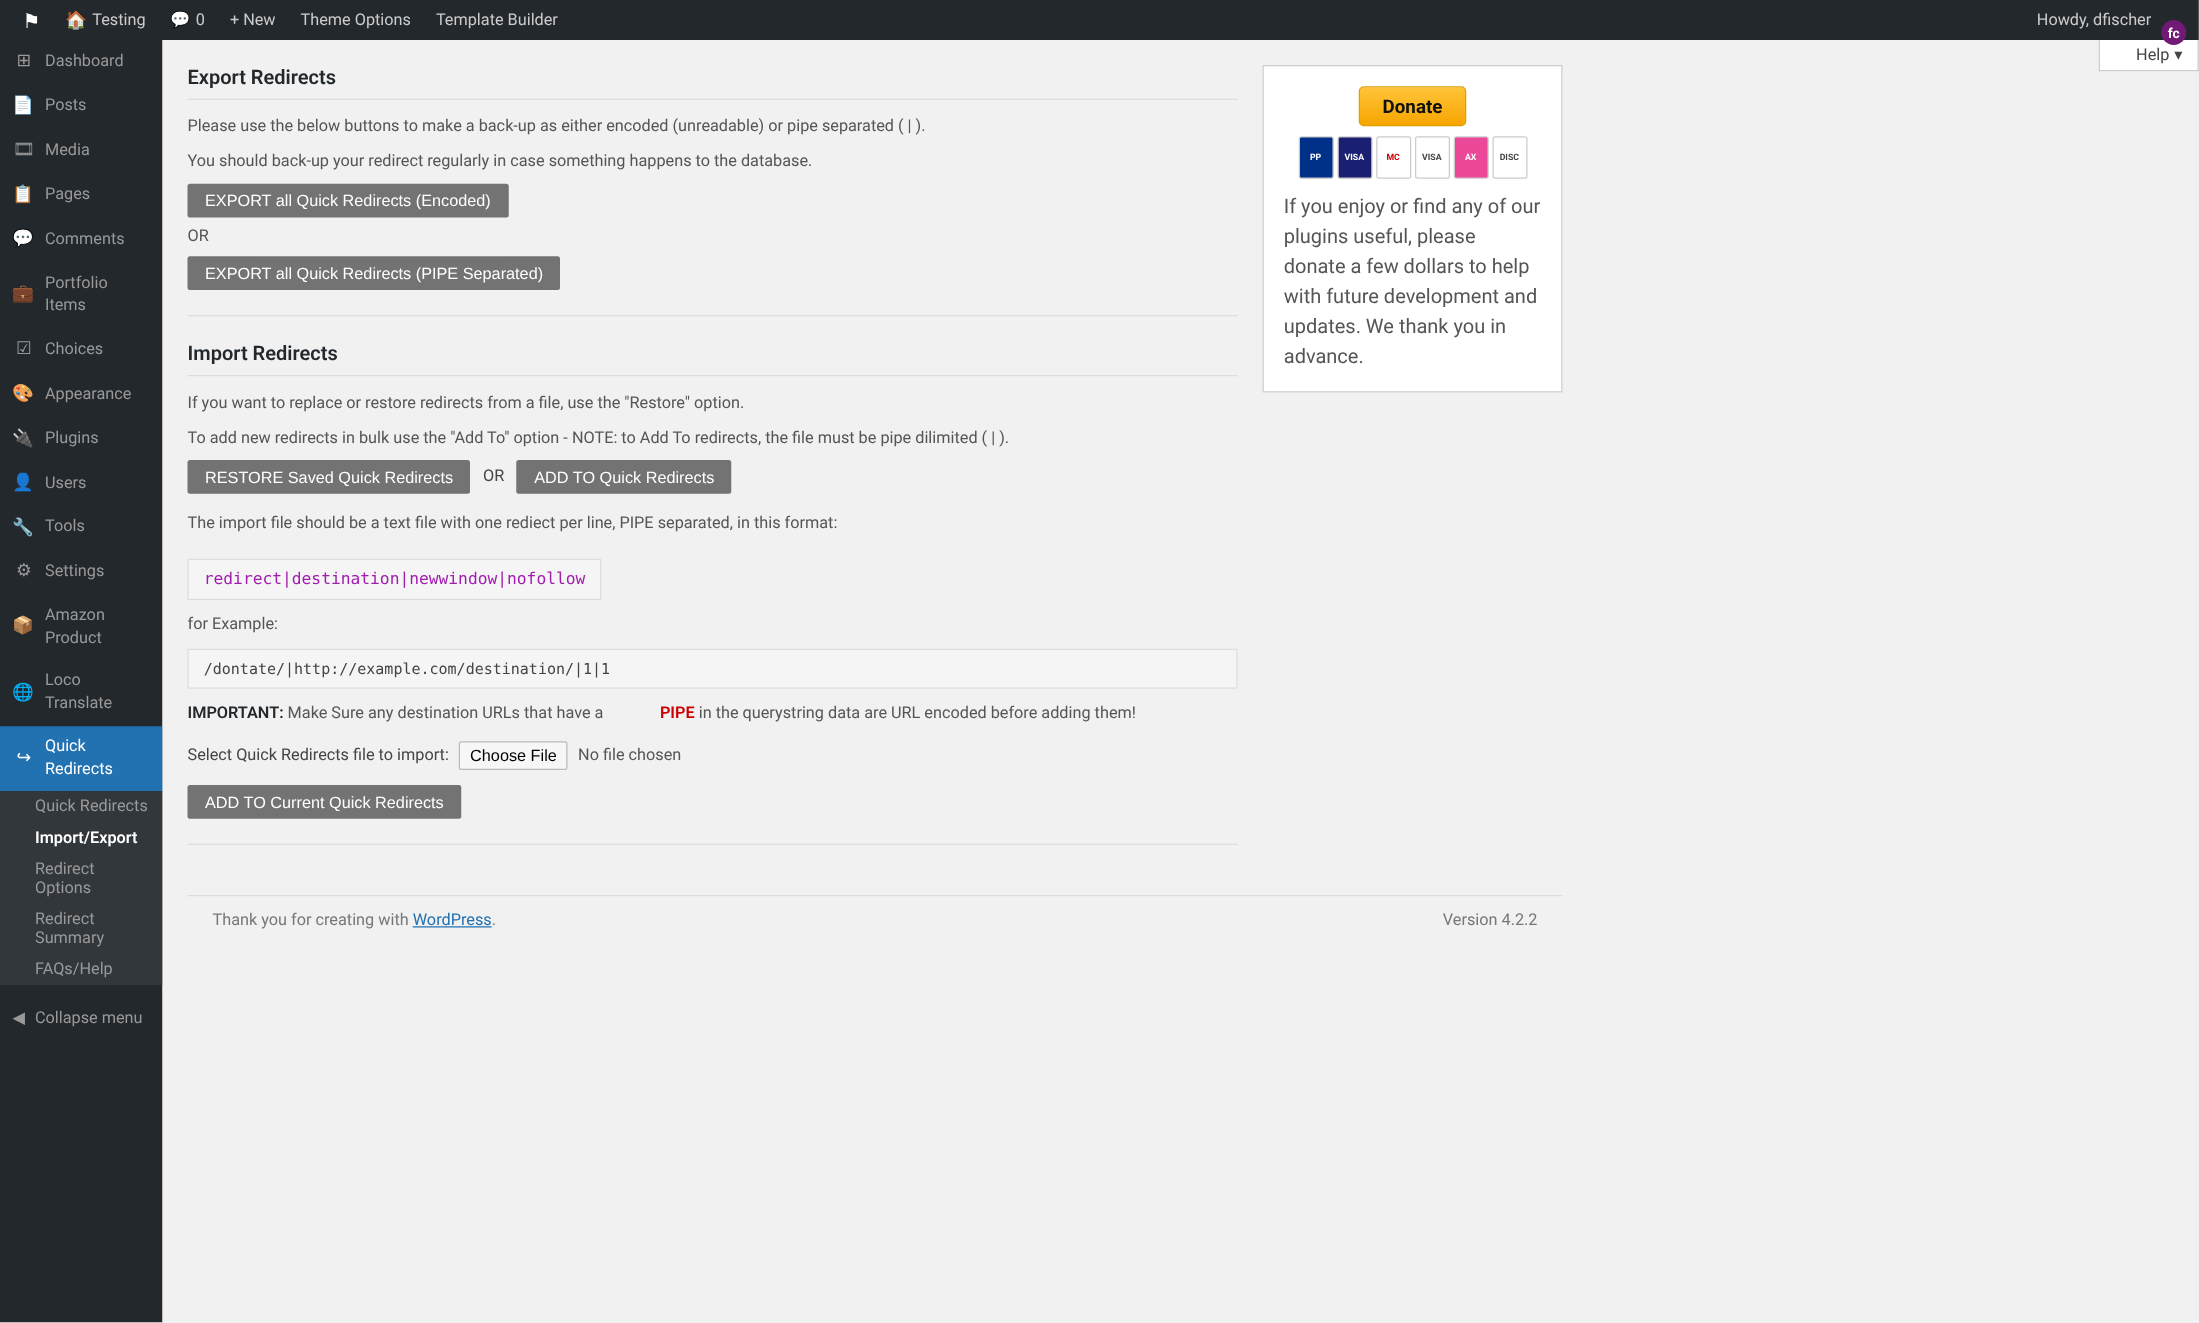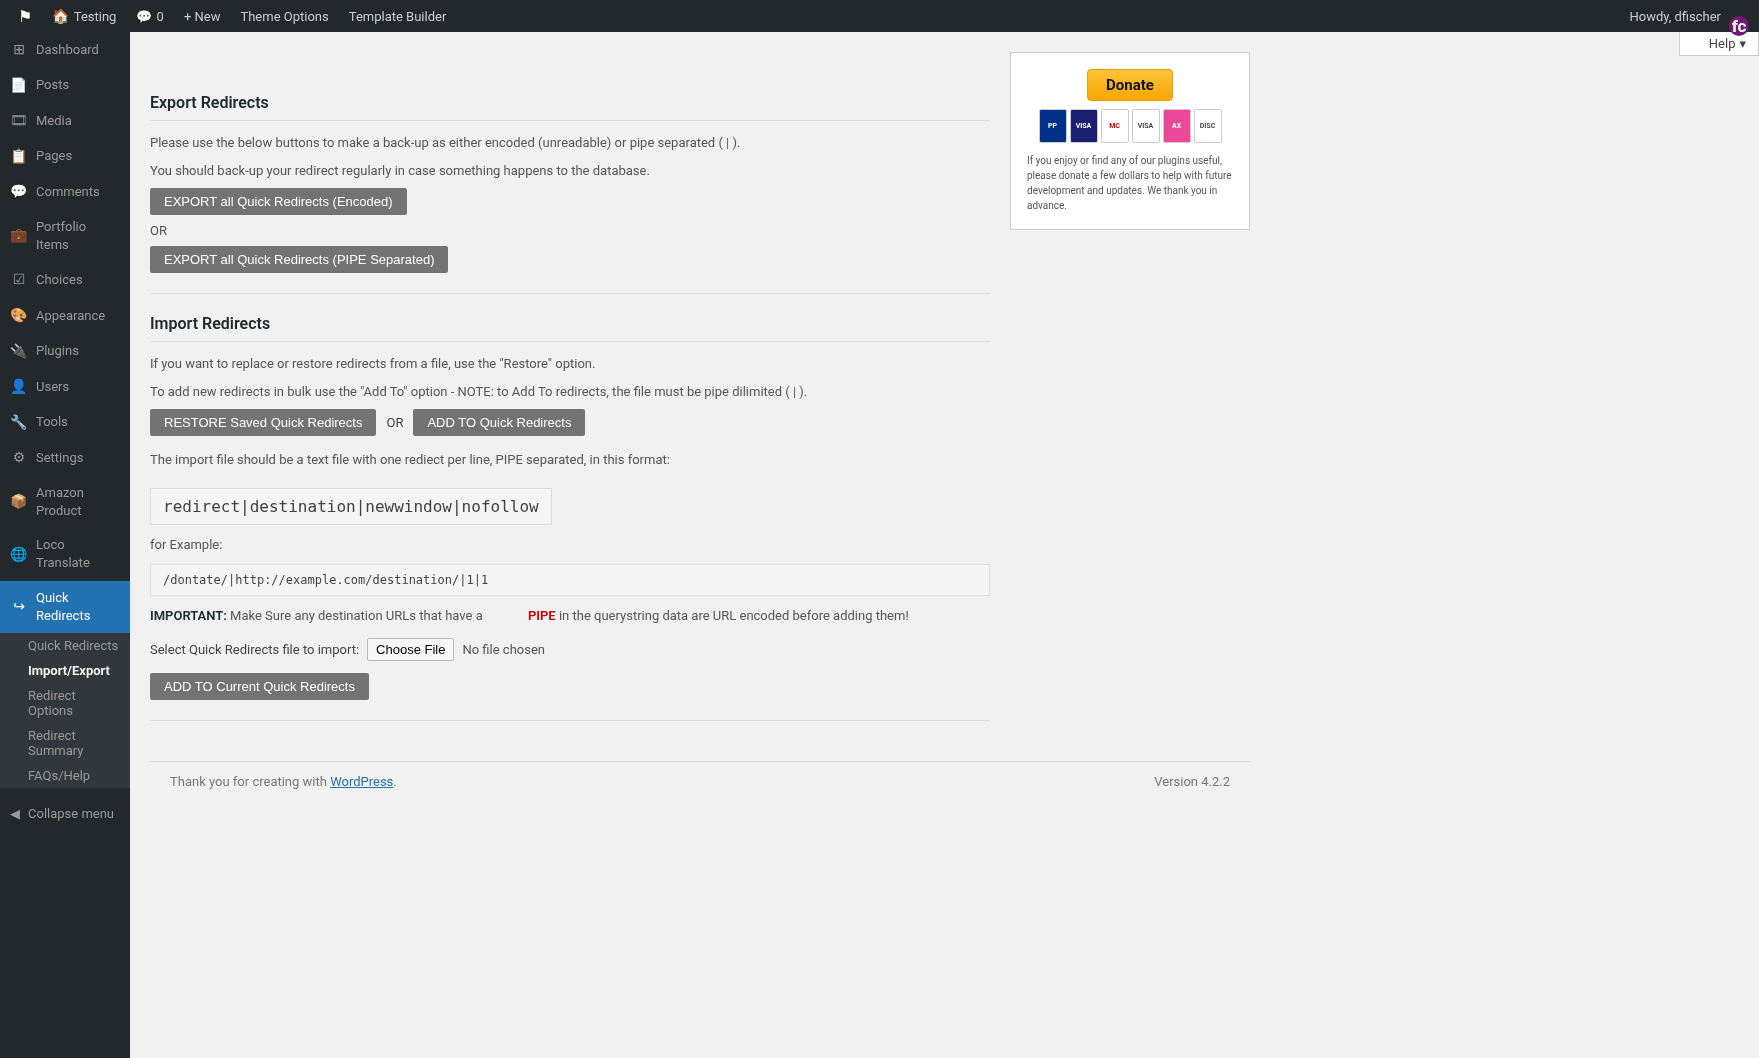--- a/index.html
+++ b/index.html
@@ -15,21 +15,21 @@
       color: #ccc;
       font-size: 13px;
       position: fixed;
       top: 0; left: 0; right: 0;
       z-index: 9999;
     }
     .adminbar-left { display: flex; align-items: center; gap: 4px; flex: 1; }
     .adminbar-item { display: flex; align-items: center; gap: 4px; padding: 0 8px; height: 32px; cursor: pointer; color: #ccc; }
     .adminbar-right { display: flex; align-items: center; gap: 4px; }
     .adminbar-howdy { color: #ccc; font-size: 13px; }
-    .adminbar-avatar { width: 20px; height: 20px; border-radius: 50%; background: #701a75; display: inline-flex; align-items: center; justify-content: center; color: #fff; font-size: 17px; font-weight: bold; margin-left: 4px; margin-top: 20px; }
+    .adminbar-avatar { width: 20px; height: 20px; border-radius: 50%; background: #701a75; display: inline-flex; align-items: center; justify-content: center; color: #fff; font-size: 11px; font-weight: bold; margin-left: 4px; margin-top: 20px; }
 
     
     #wpwrap { display: flex; margin-top: 32px; min-height: calc(100vh - 32px); }
 
     
     #adminmenu {
       width: 130px;
       background: #23282d;
       flex-shrink: 0;
       padding-top: 0;
@@ -93,21 +93,21 @@
       color: #444;
       cursor: pointer;
       display: flex;
       align-items: center;
       gap: 4px;
       margin-left: 17px;
     }
 
     
     .content-flex { display: flex; gap: 20px; }
-    .content-main { flex: 1; margin-top: 41px; }
+    .content-main { flex: 1; }
     .content-sidebar { width: 240px; flex-shrink: 0; }
     .section-title { font-size: 16px; font-weight: 600; border-bottom: 1px solid #ddd; padding-bottom: 8px; margin-bottom: 12px; color: #23282d; }
 
     .section-text { margin-bottom: 8px; color: #555; line-height: 1.5; }
 
     .btn-blue {
       display: inline-block;
       padding: 6px 14px;
       background: #737373;
       color: #fff;
@@ -120,24 +120,24 @@
 
     .or-text { margin: 8px 0; font-size: 13px; color: #555; }
 
     hr.section-divider { border: none; border-top: 1px solid #ddd; margin: 20px 0; }
 
     
     .code-block {
       background: #f5f5f5;
       border: 1px solid #ddd;
       font-family: monospace;
-      font-size: 16px;
+      font-size: 13px;
       padding: 8px 12px;
       margin: 10px 0;
-      color: #404040;
+      color: #a21caf;
       display: inline-block;
     }
 
     .code-example {
       background: #f5f5f5;
       border: 1px solid #ddd;
       font-family: monospace;
       font-size: 12px;
       padding: 8px 12px;
       margin: 10px 0;
@@ -168,21 +168,21 @@
     .paypal-cards {
       display: flex;
       gap: 3px;
       justify-content: center;
       margin-bottom: 10px;
     }
     .card { width: 28px; height: 34px; border-radius: 2px; border: 1px solid #ccc; display: flex; align-items: center; justify-content: center; font-size: 7px; font-weight: bold; }
     .card-visa { background: #1a1f71; color: #fff; }
     .card-amex { background: #ec4899; color: #fff; }
     .card-pp { background: #003087; color: #fff; font-size: 7px; }
-    .donate-text { font-size: 10px; color: #555; line-height: 1.5; text-align: left; }
+    .donate-text { font-size: 16px; color: #555; line-height: 1.5; text-align: left; }
 
     
     #wpfooter {
       border-top: 1px solid #ddd;
       padding: 12px 20px;
       color: #777;
       font-size: 13px;
       display: flex;
       justify-content: space-between;
       margin-top: 20px;

